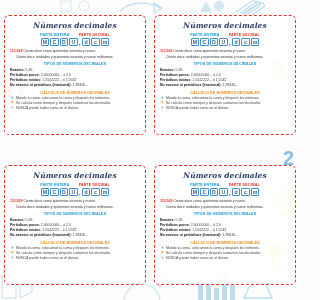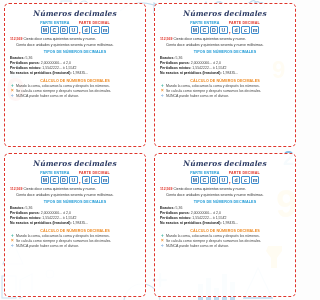--- a/index.html
+++ b/index.html
@@ -10,21 +10,21 @@
   }
 
   
   .bg{position:absolute;inset:0;pointer-events:none;z-index:0;}
   .bgnum{position:absolute;font-weight:bold;font-family:"Liberation Sans",sans-serif;line-height:1;}
   .deco-svg{position:absolute;}
 
   
   .sheet{position:relative;z-index:2;width:300px;height:300px;
          display:grid;grid-template-columns:1fr 1fr;grid-template-rows:1fr 1fr;}
-  .cardwrap{padding:3px 4px;box-sizing:border-box;}
+  .cardwrap{padding:15px 4px;box-sizing:border-box;}
 
   .card{
     width:100%;height:100%;box-sizing:border-box;
     border:1.6px dashed #e0352b;
     border-radius:5px;
     background:rgba(255,255,255,0.93);
     padding:4px 5px 3px 5px;
     overflow:hidden;
   }
 

